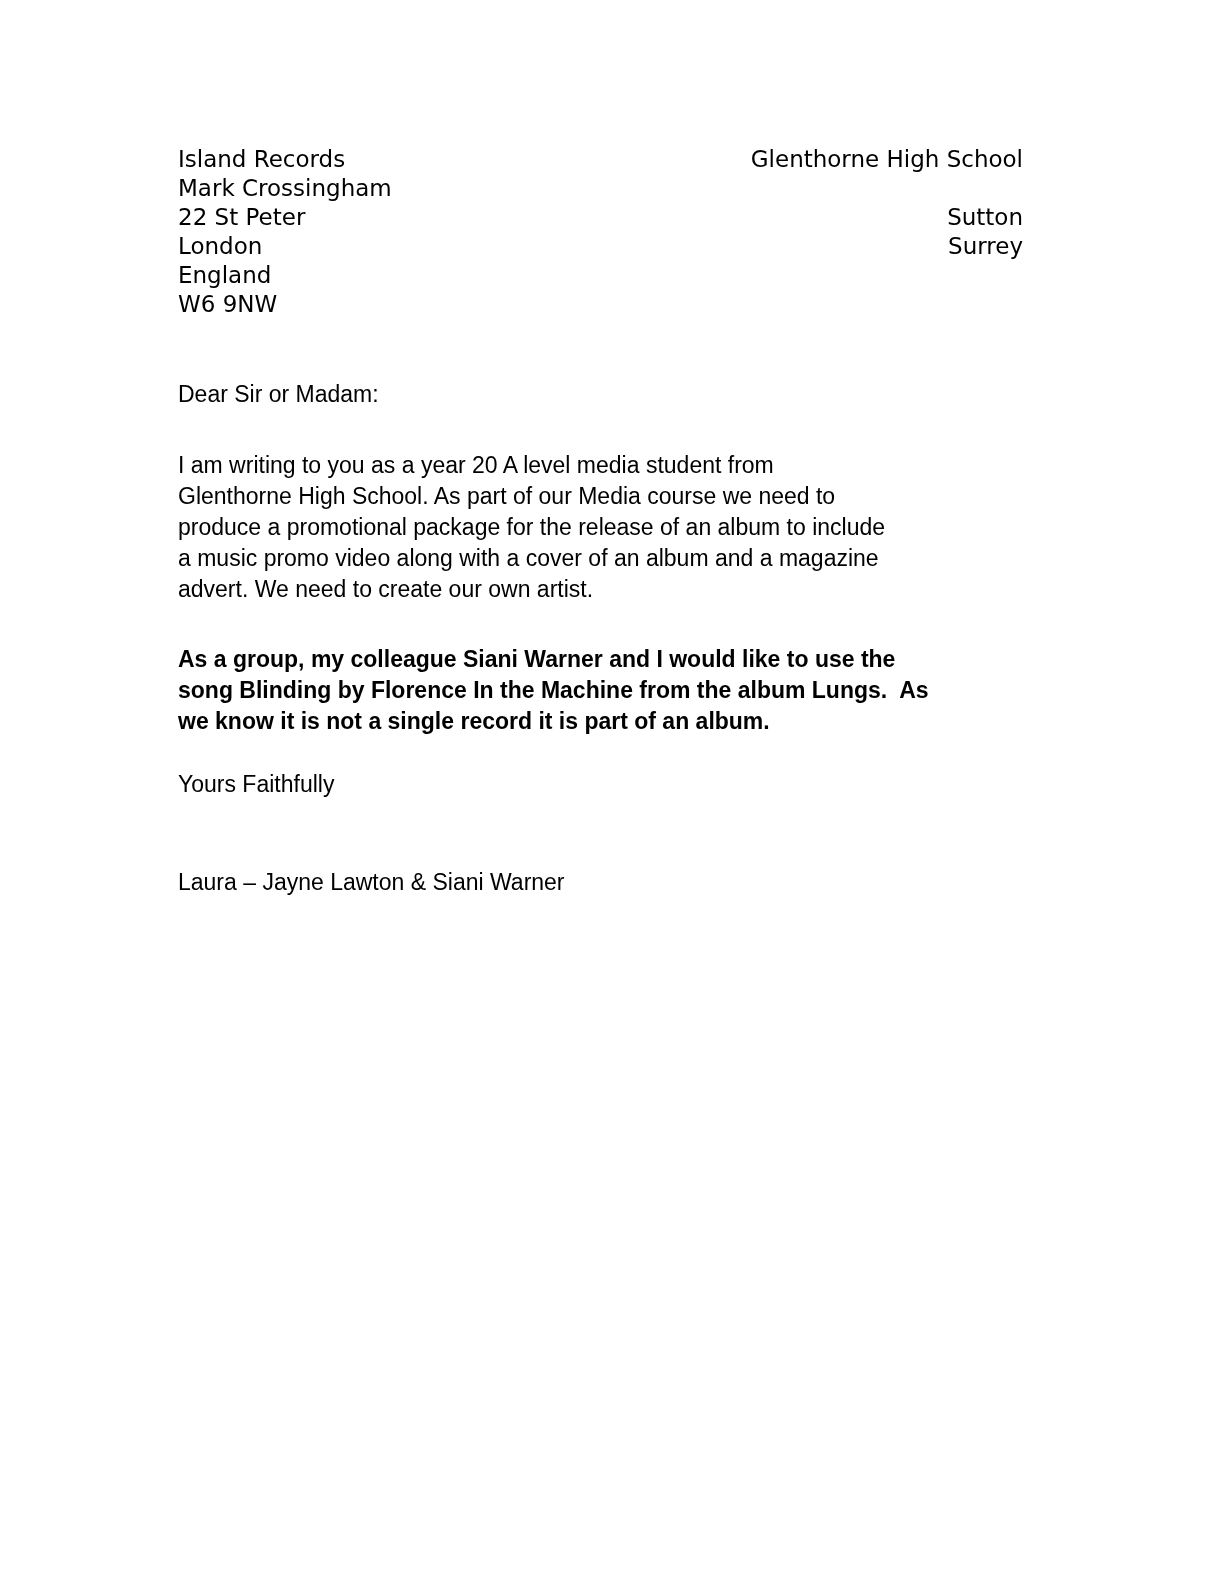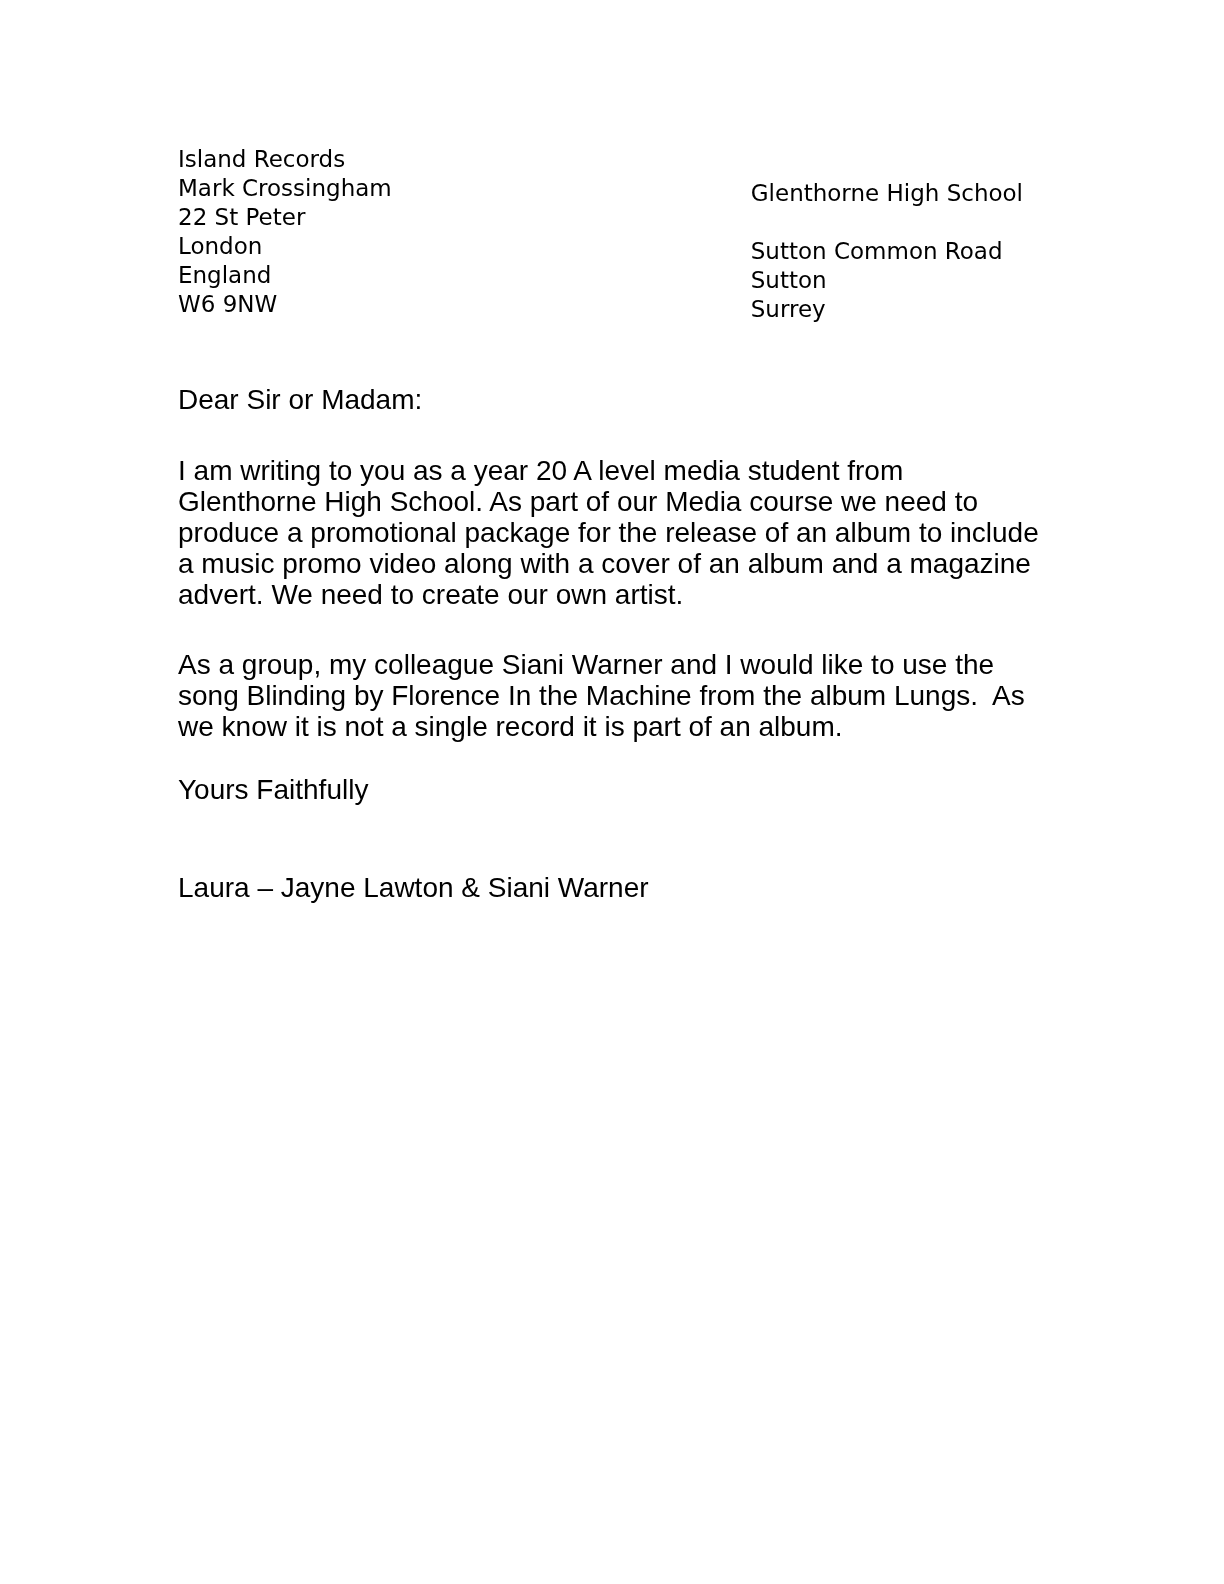--- a/index.html
+++ b/index.html
@@ -29,35 +29,35 @@
     width: 845px;
     font-family: "DejaVu Sans", sans-serif;
     font-size: 23px;
     line-height: 29px;
   }
   .addr div {
     min-height: 29px;
     white-space: pre;
   }
   .addr-left  { text-align: left; }
-  .addr-right { text-align: left; margin-top: 34px; }
+  .addr-right { text-align: right; }
   
   .body-text {
     font-family: "Liberation Sans", sans-serif;
-    font-size: 28px;
+    font-size: 23px;
     line-height: 31px;
     margin-top: 16px;
   }
   .body-text p {
     margin: 0;
     white-space: pre-wrap;
   }
   .salutation   { margin-top: 60px !important; }
   .para-1       { margin-top: 40px !important; }
-  .para-2       { margin-top: 39px !important; }
+  .para-2       { margin-top: 39px !important; font-weight: bold; }
   .para-3       { margin-top: 37px !important; }
   .closing      { margin-top: 32px !important; }
   .signature    { margin-top: 67px !important; }
 </style>
 </head>
 <body>
 
 <div class="page">
   <div class="content">
 
@@ -66,21 +66,20 @@
         <div>Island Records</div>
         <div>Mark Crossingham</div>
         <div>22 St Peter</div>
         <div>London</div>
         <div>England</div>
         <div>W6 9NW</div>
       </div>
       <div class="addr addr-right">
         <div>Glenthorne High School</div>
         <div></div>
-        <div>Sutton Common Road</div>
         <div>Sutton</div>
         <div>Surrey</div>
       </div>
     </div>
 
     <div class="body-text">
       <p class="salutation">Dear Sir or Madam:</p>
       <p class="para-1">I am writing to you as a year 20 A level media student from
 Glenthorne High School. As part of our Media course we need to
 produce a promotional package for the release of an album to include

